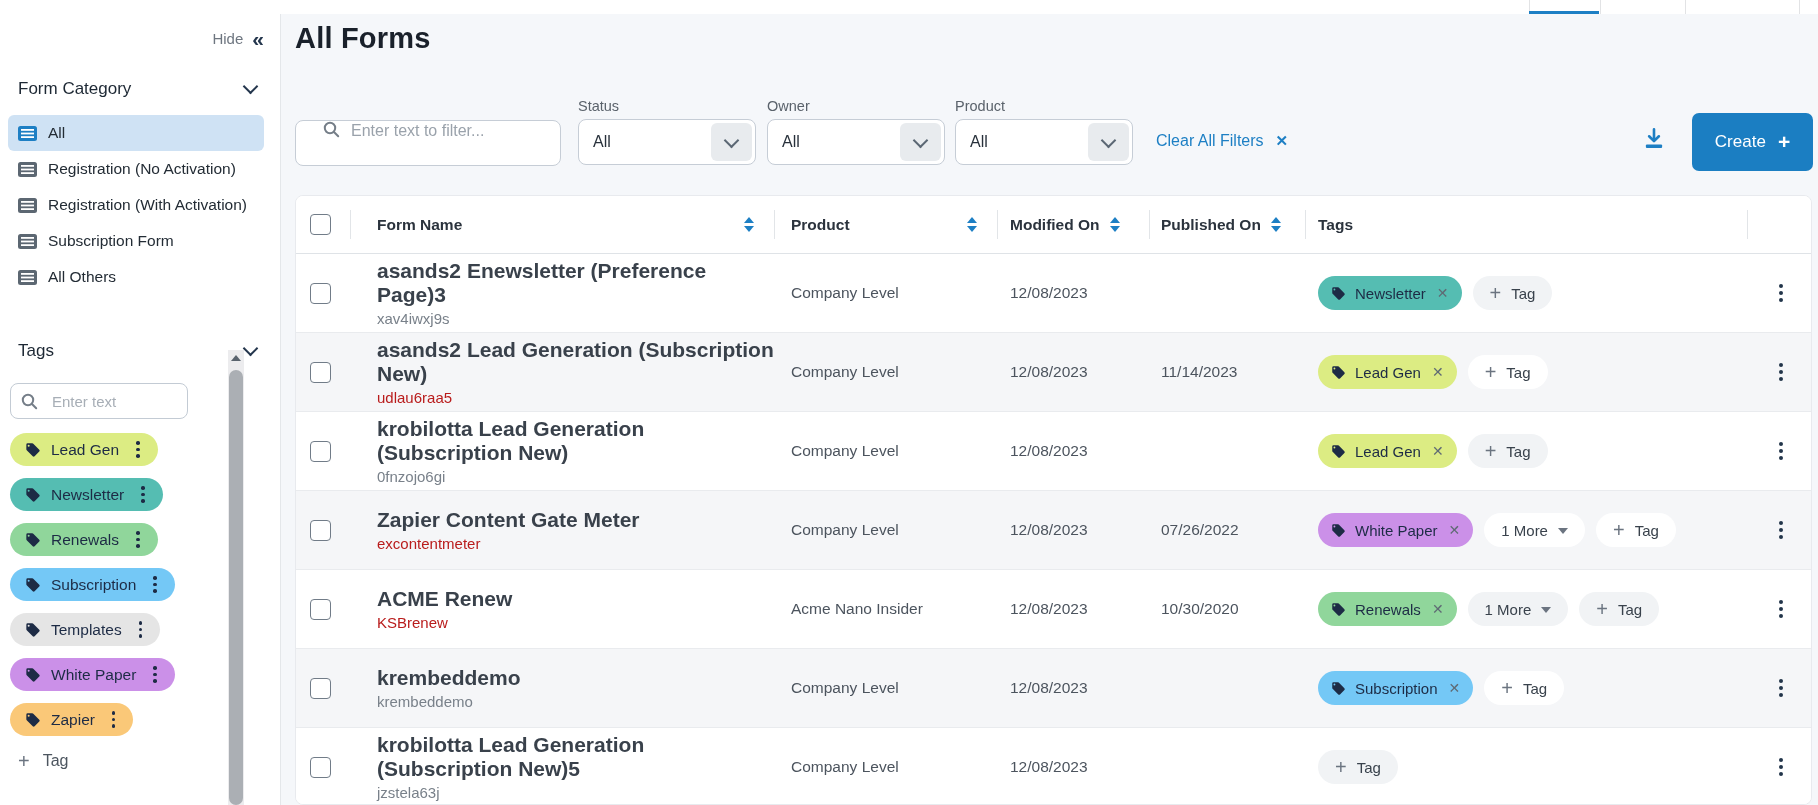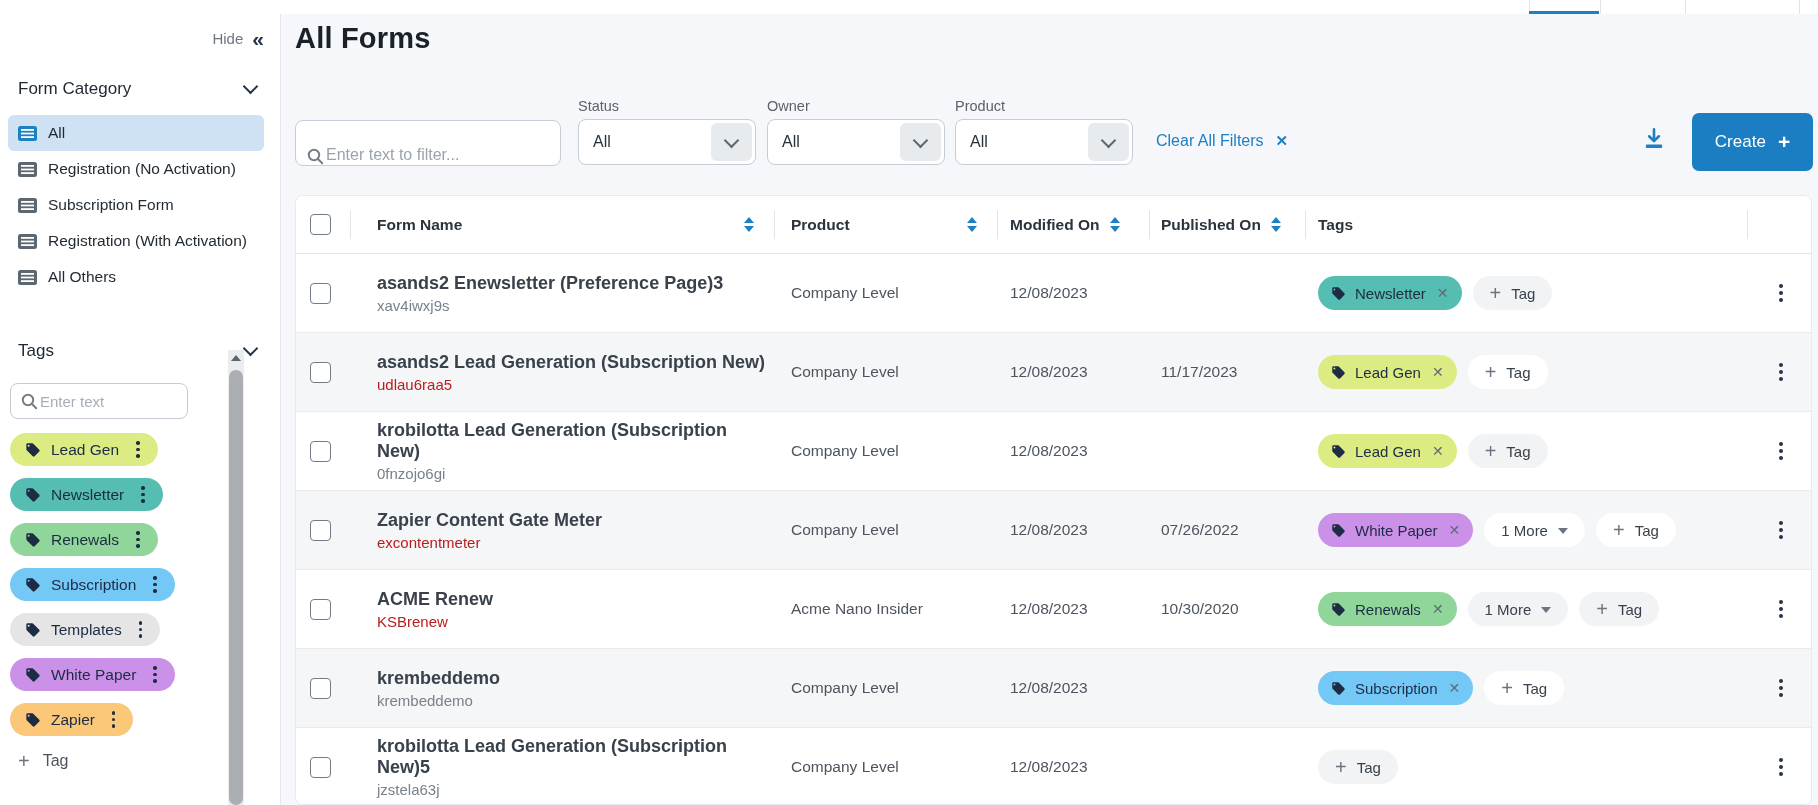--- a/index.html
+++ b/index.html
@@ -24,21 +24,21 @@
   .sec-header.tags{margin-top:46px;}
   .chev{width:9px;height:9px;border-right:2px solid #24364d;border-bottom:2px solid #24364d;
         transform:rotate(45deg);margin-top:-5px;}
   .cat-list{margin-top:16px;}
   .cat-item{display:flex;align-items:center;gap:11px;height:36px;margin:0 16px 0 8px;
             padding-left:10px;border-radius:6px;font-size:15.5px;color:#232c35;cursor:pointer;}
   .cat-item.sel{background:#cfe2f4;}
   .cat-item svg{flex:0 0 auto;}
   .tag-search{position:relative;margin:22px 0 14px 10px;width:178px;height:36px;
               border:1px solid #c3cbd4;border-radius:8px;background:#fff;box-sizing:border-box;
-              display:flex;align-items:center;padding-left:10px;gap:0;}
+              display:flex;align-items:center;padding-left:10px;gap:12px;}
   .tag-search input{border:none;outline:none;width:120px;font-size:15px;
                     font-family:"Liberation Sans",sans-serif;color:#3a424c;background:transparent;}
   .tag-search input::placeholder{color:#a7aeb6;}
   .tag-list{margin-left:10px;}
   .side-tag{display:flex;align-items:center;gap:10px;width:fit-content;height:33px;
             border-radius:17px;padding:0 15px;margin-bottom:12px;font-size:15.5px;
             color:#1d2b45;cursor:pointer;}
   .kebab{display:inline-flex;flex-direction:column;gap:3px;margin-left:4px;cursor:pointer;padding:3px;}
   .kebab i{width:3.5px;height:3.5px;border-radius:50%;background:#1d2b45;}
   .add-tag-side{display:flex;align-items:center;gap:13px;margin:16px 0 0 18px;
@@ -49,21 +49,21 @@
   .sb-arrow{width:0;height:0;margin:5px auto 0;border-left:5px solid transparent;
             border-right:5px solid transparent;border-bottom:6px solid #5a646e;}
   .sb-thumb{position:absolute;top:20px;left:1px;width:14px;height:435px;background:#abafb4;border-radius:7px;}
 
   
   main{position:absolute;top:14px;left:281px;width:1537px;height:791px;}
   h1{position:absolute;top:8px;left:14px;margin:0;font-size:29px;color:#1a212b;letter-spacing:.2px;}
 
   .search-box{position:absolute;left:14px;top:106px;width:266px;height:46px;background:#fff;
               border:1px solid #c6cdd6;border-radius:8px;box-sizing:border-box;
-              display:flex;align-items:flex-end;padding-left:11px;}
+              display:flex;align-items:flex-start;gap:9px;padding-left:27px;}
   .search-box input{border:none;outline:none;flex:1;font-size:16px;background:transparent;
                     font-family:"Liberation Sans",sans-serif;color:#3a424c;}
   .search-box input::placeholder{color:#9aa2ab;}
 
   .dd-group{position:absolute;top:84px;}
   .dd-group label{display:block;font-size:14.5px;color:#5a626b;margin-bottom:5px;}
   .dd{position:relative;width:178px;height:46px;background:#fff;border:1px solid #c6cdd6;
       border-radius:8px;box-sizing:border-box;display:flex;align-items:center;
       padding-left:14px;font-size:16px;color:#28313b;cursor:pointer;}
   .dd-btn{position:absolute;top:3px;right:3px;bottom:3px;width:41px;background:#e8ebee;
@@ -98,21 +98,21 @@
   .sort .dn{width:0;height:0;border-left:5px solid transparent;border-right:5px solid transparent;
             border-top:6px solid #1d7fc4;}
   .pad1{padding-left:27px;} .pad2{padding-left:17px;} .pad3{padding-left:13px;}
   .pad4{padding-left:12px;} .pad5{padding-left:13px;}
 
   .trow{height:78px;border-bottom:1px solid #e9ebee;background:#fff;}
   .trow:nth-child(even){background:#f5f6f8;}
   .cell{display:flex;align-items:center;font-size:15.5px;color:#4c545e;}
   .c-check{justify-content:flex-start;}
   .c-name{flex-direction:column;align-items:flex-start;justify-content:center;gap:3px;}
-  .fname{font-weight:bold;color:#39414b;font-size:18px;cursor:pointer;}
+  .fname{font-weight:bold;color:#39414b;font-size:21px;cursor:pointer;}
   .fid{font-size:15px;color:#79818a;}
   .fid.link{color:#b91c1c;cursor:pointer;}
   .c-tags{gap:11px;}
   .tag-pill{display:inline-flex;align-items:center;gap:9px;height:34px;border-radius:17px;
             padding:0 13px;font-size:15px;color:#1d2b45;}
   .tag-pill .rm{font-size:14px;color:#5f6a74;margin-left:2px;cursor:pointer;}
   .neutral-pill{display:inline-flex;align-items:center;gap:10px;height:34px;border-radius:17px;
                 padding:0 17px;font-size:15px;color:#39424c;background:#f1f3f5;cursor:pointer;}
   .trow:nth-child(even) .neutral-pill{background:#fff;}
   .caret{width:0;height:0;border-left:5px solid transparent;border-right:5px solid transparent;
@@ -168,27 +168,27 @@
     <div class="cat-item">
       <svg width="19" height="15" fill="#5c6772">
           <use href="#ic-list"></use>
         </svg>
       <span>Registration (No Activation)</span>
     </div>
     <div class="cat-item">
       <svg width="19" height="15" fill="#5c6772">
           <use href="#ic-list"></use>
         </svg>
-      <span>Subscription Form</span>
+      <span>Registration (With Activation)</span>
     </div>
     <div class="cat-item">
       <svg width="19" height="15" fill="#5c6772">
           <use href="#ic-list"></use>
         </svg>
-      <span>Registration (With Activation)</span>
+      <span>Subscription Form</span>
     </div>
     <div class="cat-item">
       <svg width="19" height="15" fill="#5c6772">
           <use href="#ic-list"></use>
         </svg>
       <span>All Others</span>
     </div>
   </nav>
 
   <div class="sec-header tags">
@@ -426,21 +426,21 @@
       <div class="trow">
         <div class="cell c-check">
             <span class="cb"></span>
           </div>
         <div class="cell c-name pad1">
           <span class="fname">asands2 Lead Generation (Subscription New)</span>
           <span class="fid link">udlau6raa5</span>
         </div>
         <div class="cell pad2">Company Level</div>
         <div class="cell pad3">12/08/2023</div>
-        <div class="cell pad4">11/17/2023</div>
+        <div class="cell pad4">11/14/2023</div>
         <div class="cell c-tags pad5">
           <span class="tag-pill" style="background-color: rgb(220, 236, 131);">
             <svg width="15" height="15" viewBox="0 0 24 24" fill="#1d2b45">
                 <use href="#ic-tag"></use>
               </svg>
             <span>Lead Gen</span>
             <span class="rm">✕</span>
           </span>
           <span class="neutral-pill">
             <span class="plus">+</span>

